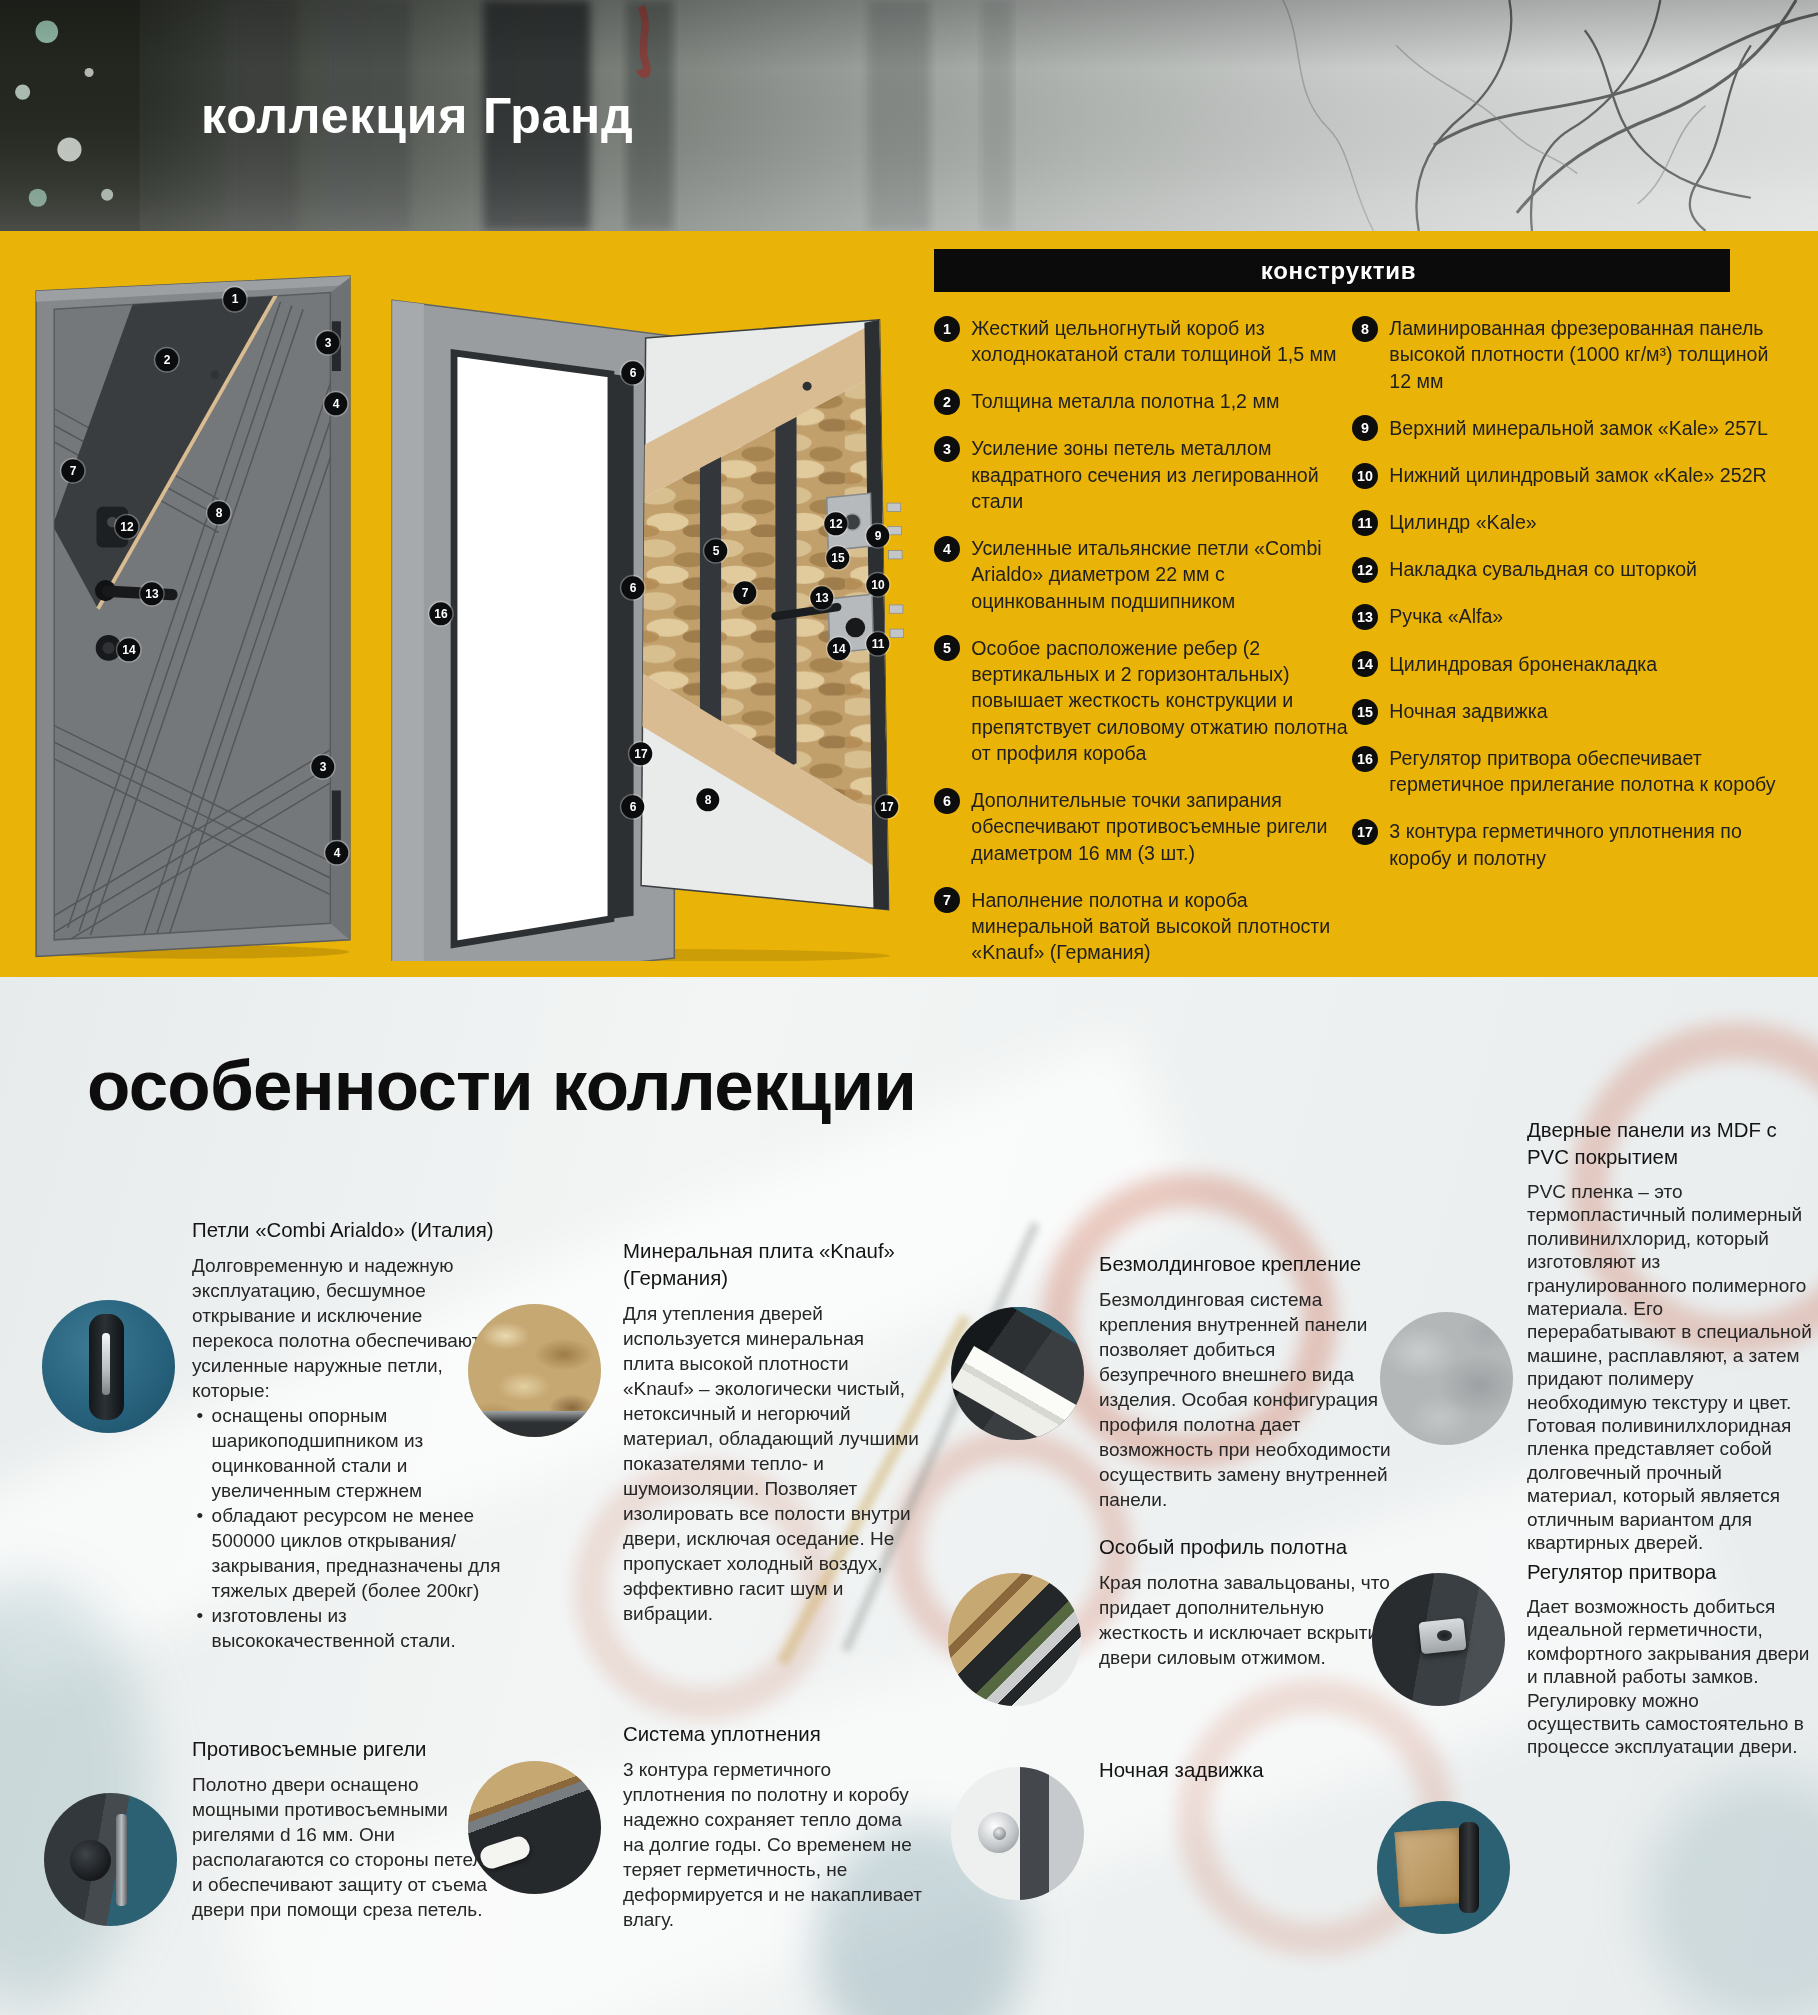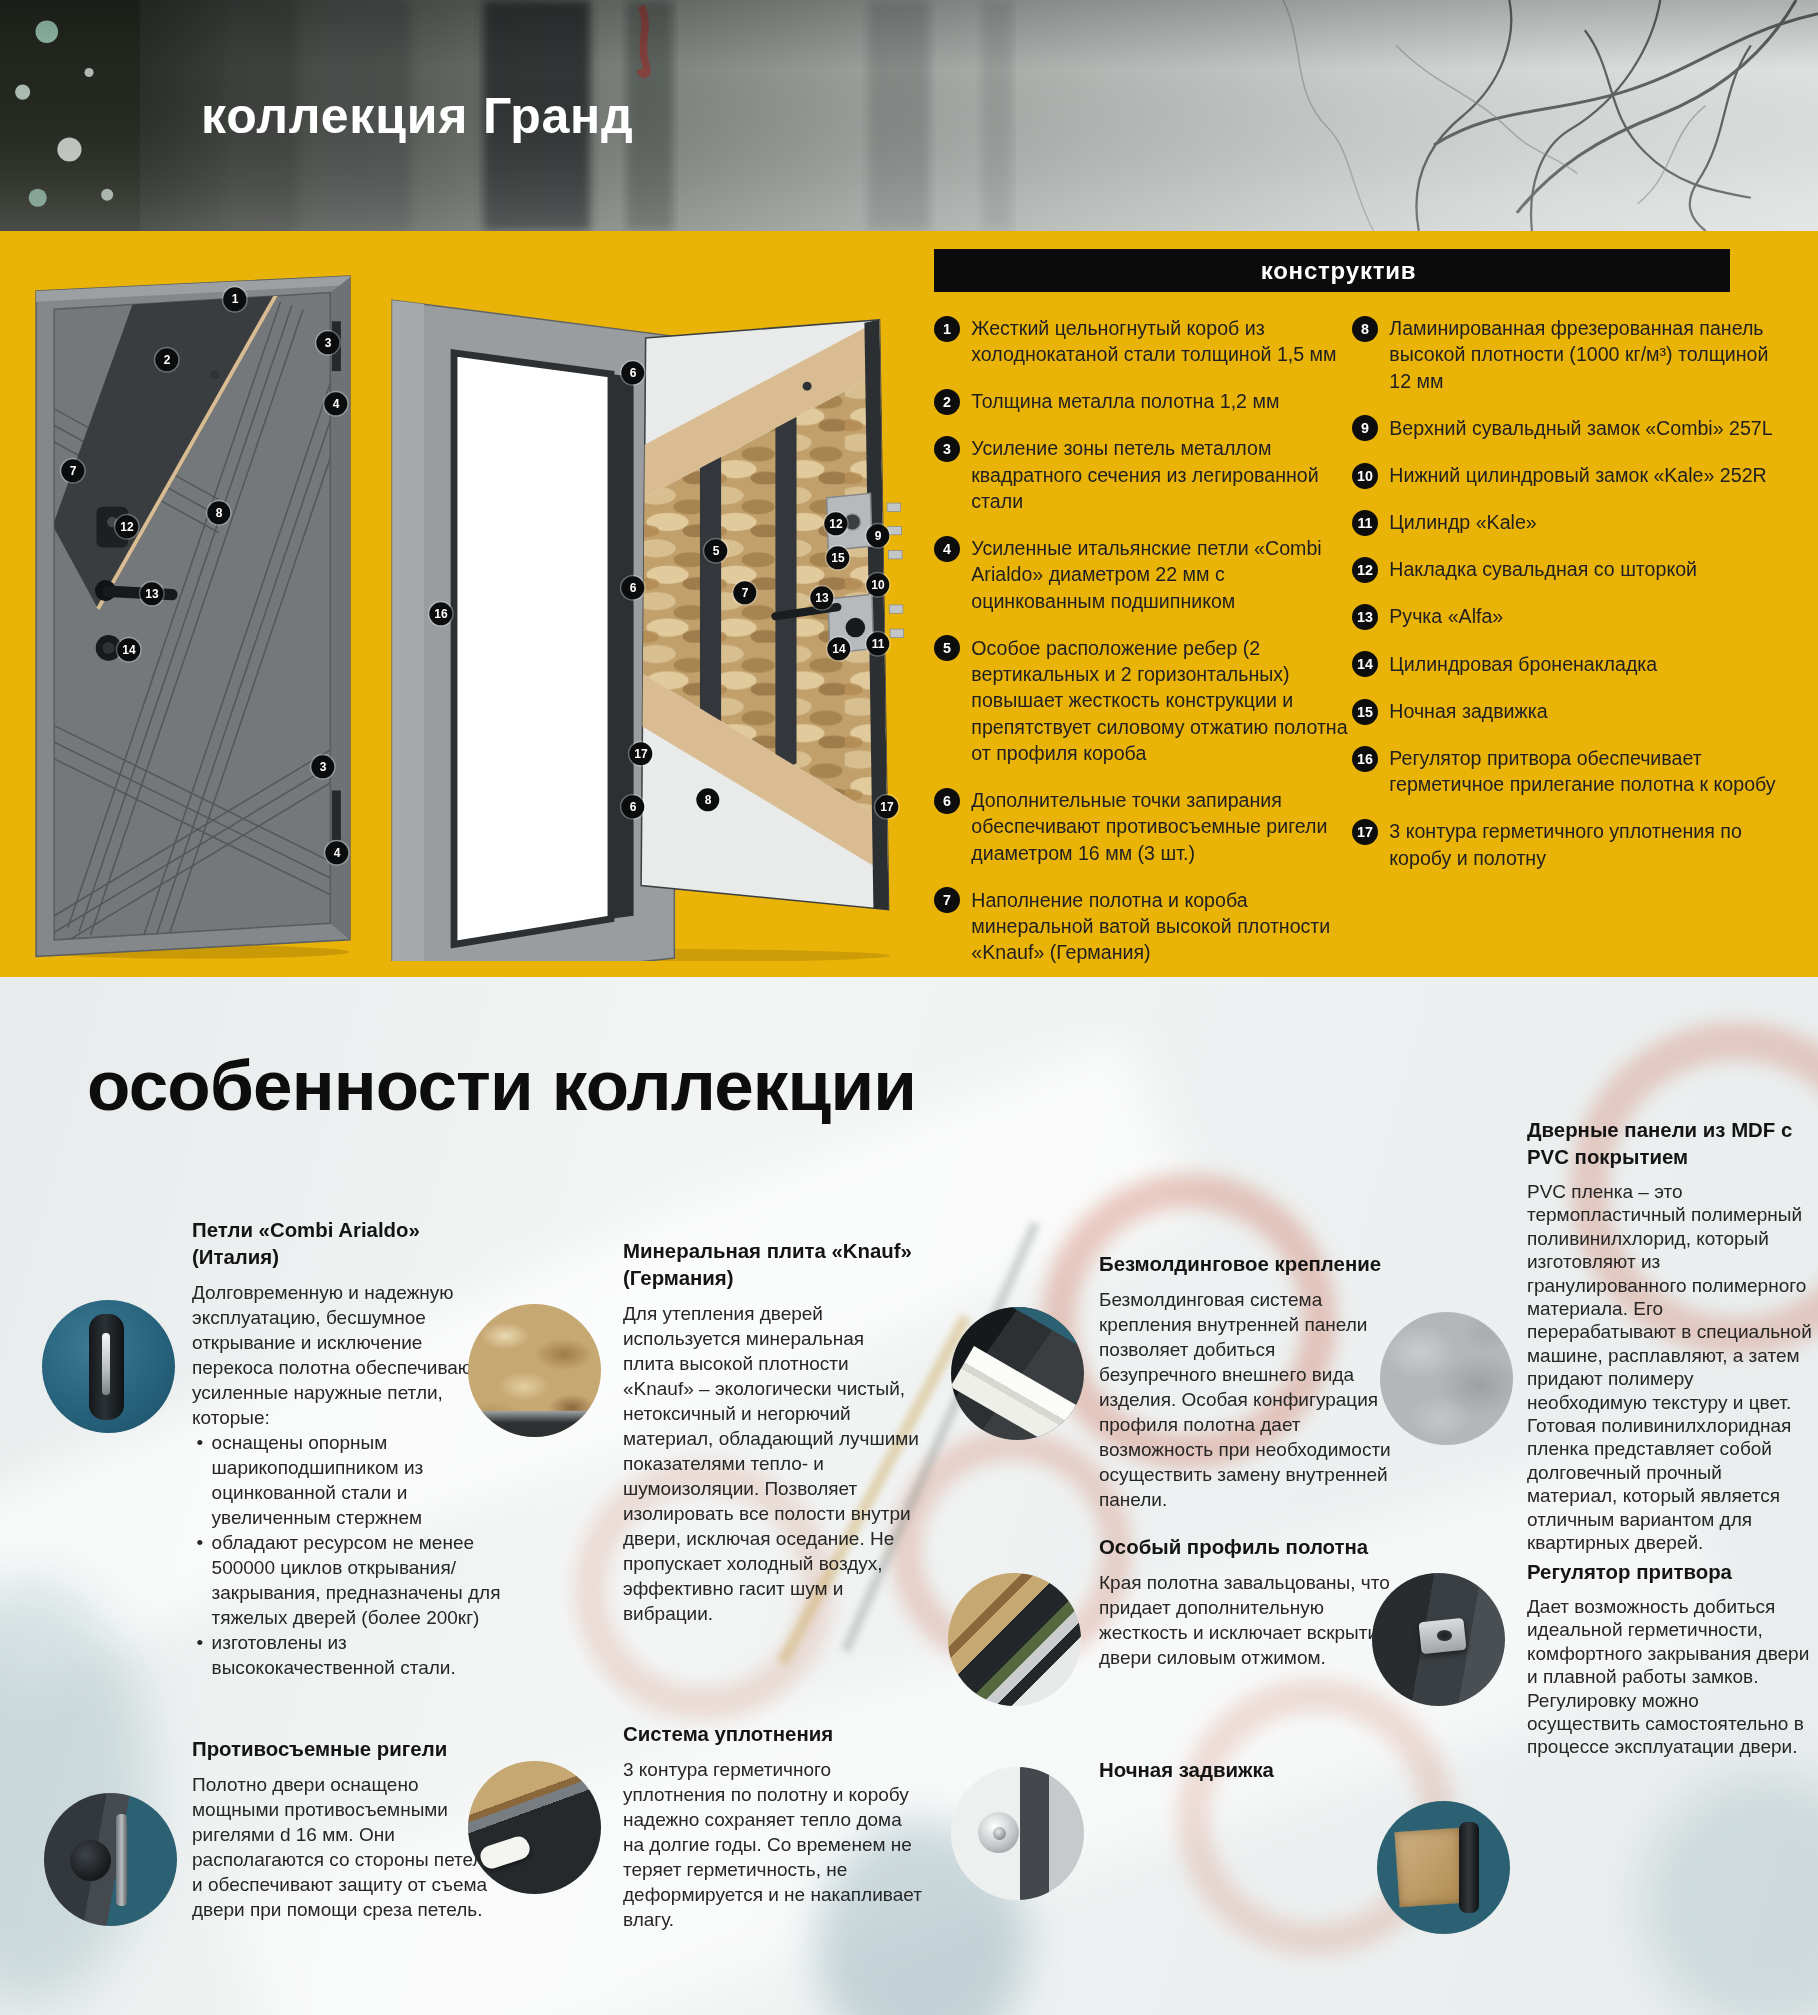--- a/index.html
+++ b/index.html
@@ -35,21 +35,21 @@
   
   .features{position:absolute;left:0;top:977px;width:1818px;height:1038px;overflow:hidden;
     background:linear-gradient(105deg,#e7ebeb 0%,#f3f5f5 35%,#eef1f1 60%,#e8eced 100%);}
   .blob{position:absolute;border-radius:50%;}
   .ring{position:absolute;border-radius:50%;filter:blur(8.3px);}
   .streak{position:absolute;filter:blur(22.6px);background:rgba(255,255,255,.65);}
   .cable{position:absolute;filter:blur(3.8px);background:rgba(205,170,95,.45);}
   .f-title{position:absolute;left:87px;top:1044px;font-size:71px;line-height:83px;font-weight:700;
     color:#0d0d0d;letter-spacing:-0.8px;}
   .fcard{position:absolute;}
-  .fcard h3{margin:0 0 9px 0;font-size:20.4px;line-height:27px;font-weight:700;color:#141414;}
+  .fcard h3{margin:0 0 9px 0;font-size:20.4px;line-height:27px;font-weight:400;color:#141414;}
   .fcard p{margin:0;font-size:19px;line-height:25px;color:#262626;white-space:pre-line;}
   .fcard ul{margin:0;padding:0;list-style:none;}
   .fcard li{position:relative;padding-left:19.6px;font-size:19px;line-height:25px;color:#262626;}
   .fcard li::before{content:"\2022";position:absolute;left:4.5px;}
   .fcard.tight p, .fcard.tight li{line-height:23.4px;}
   .fphoto{position:absolute;width:133px;height:133px;border-radius:50%;overflow:hidden;}
 
   
   .fc0{left:192px;top:1217px;width:309px;} .fp0{left:42px;top:1300px;}
   .fc1{left:623px;top:1238px;width:296px;} .fp1{left:468px;top:1304px;}
@@ -389,21 +389,21 @@
 
   <div class="cons-col right">
 
       <div class="cons-item">
         <div class="cons-num">8</div>
         <div class="cons-text">Ламинированная фрезерованная панель высокой плотности (1000 кг/м³) толщиной 12 мм</div>
       </div>
 
       <div class="cons-item">
         <div class="cons-num">9</div>
-        <div class="cons-text">Верхний сувальдный замок «Combi» 257L</div>
+        <div class="cons-text">Верхний минеральной замок «Kale» 257L</div>
       </div>
 
       <div class="cons-item">
         <div class="cons-num">10</div>
         <div class="cons-text">Нижний цилиндровый замок «Kale» 252R</div>
       </div>
 
       <div class="cons-item">
         <div class="cons-num">11</div>
         <div class="cons-text">Цилиндр «Kale»</div>

